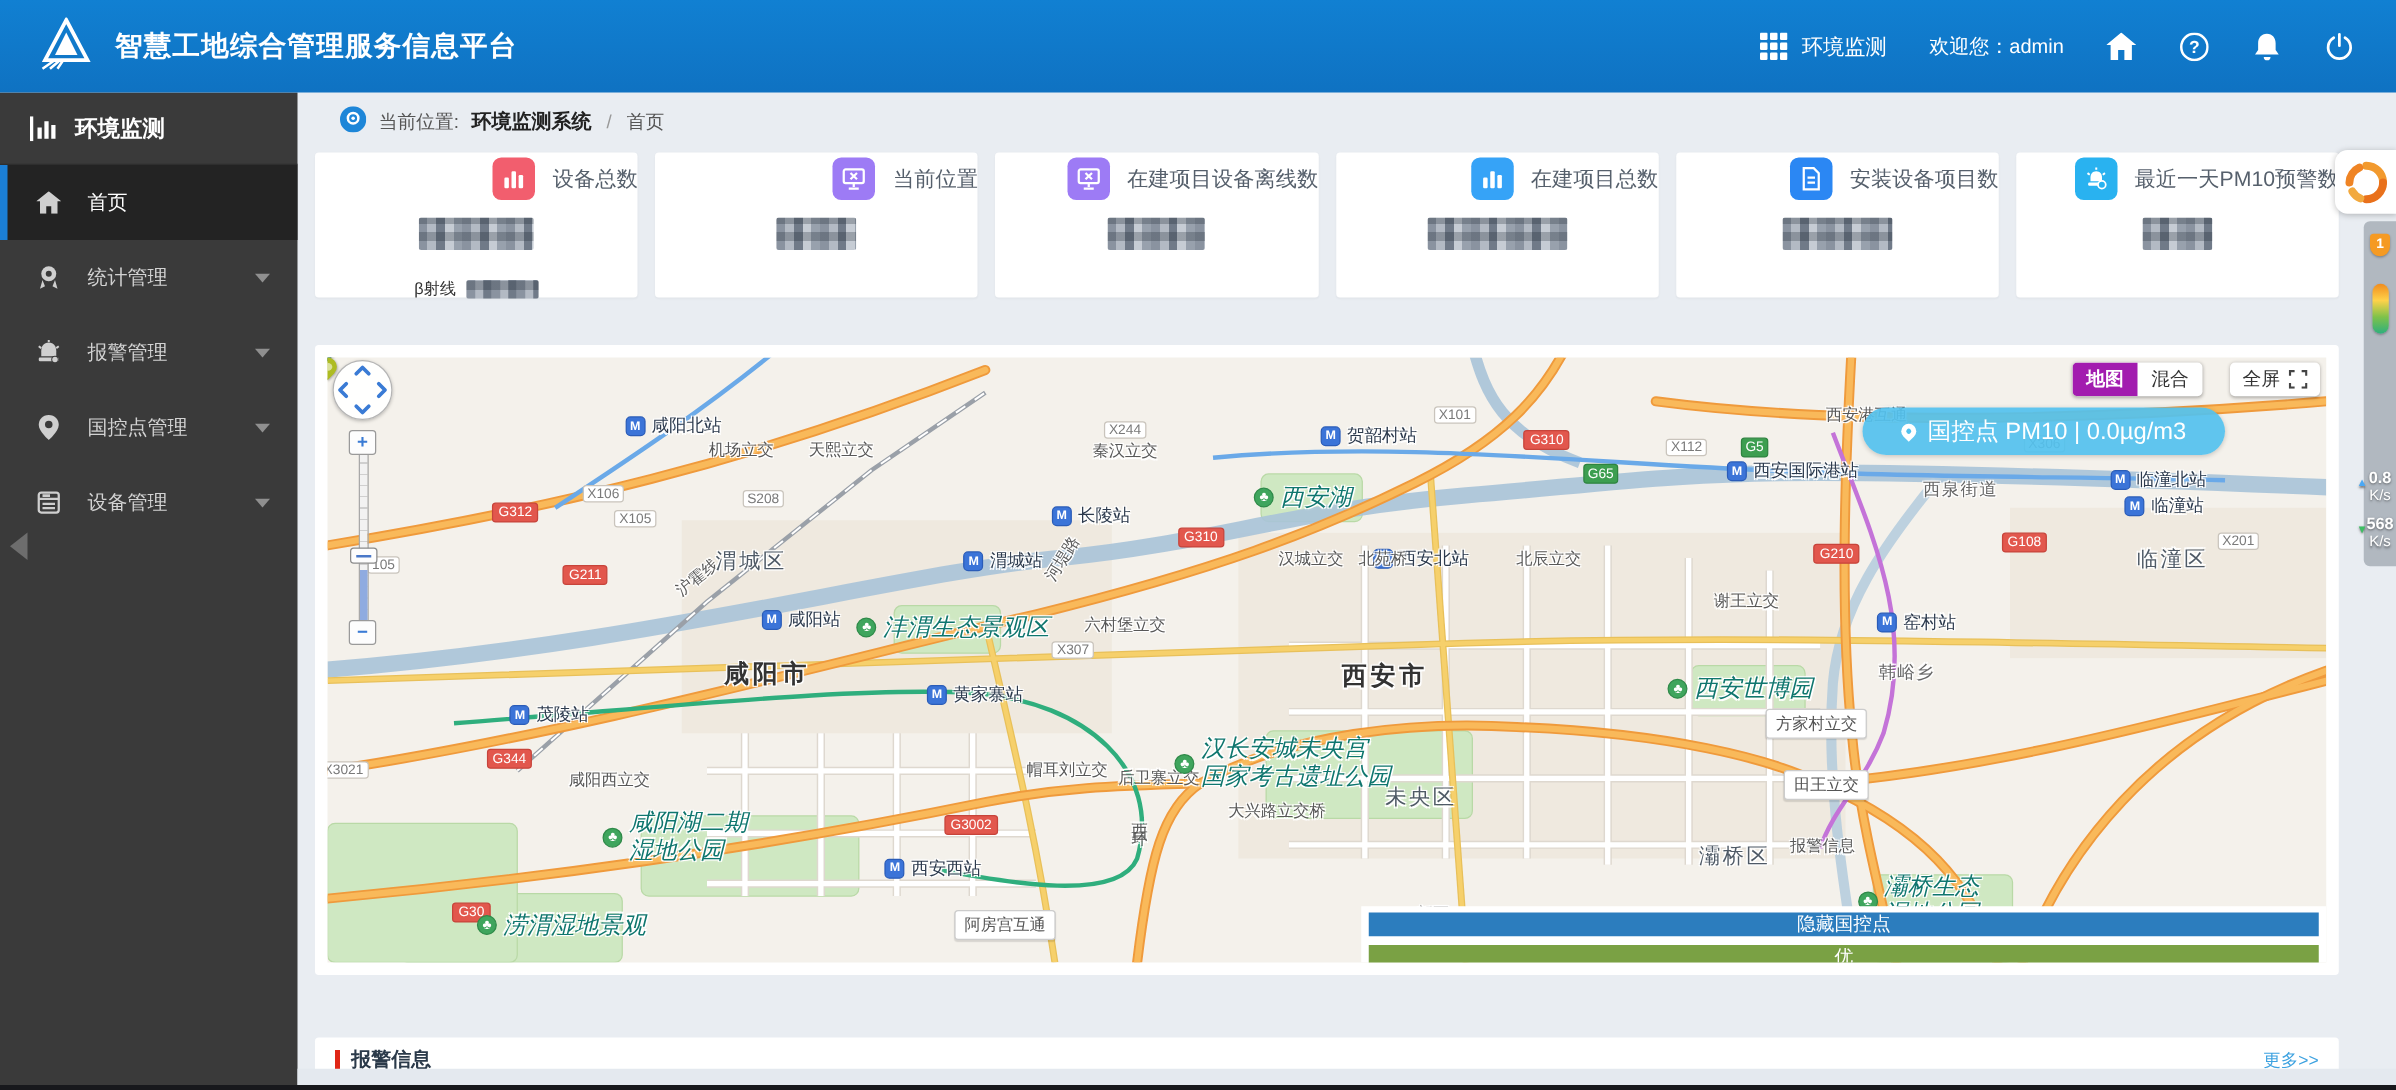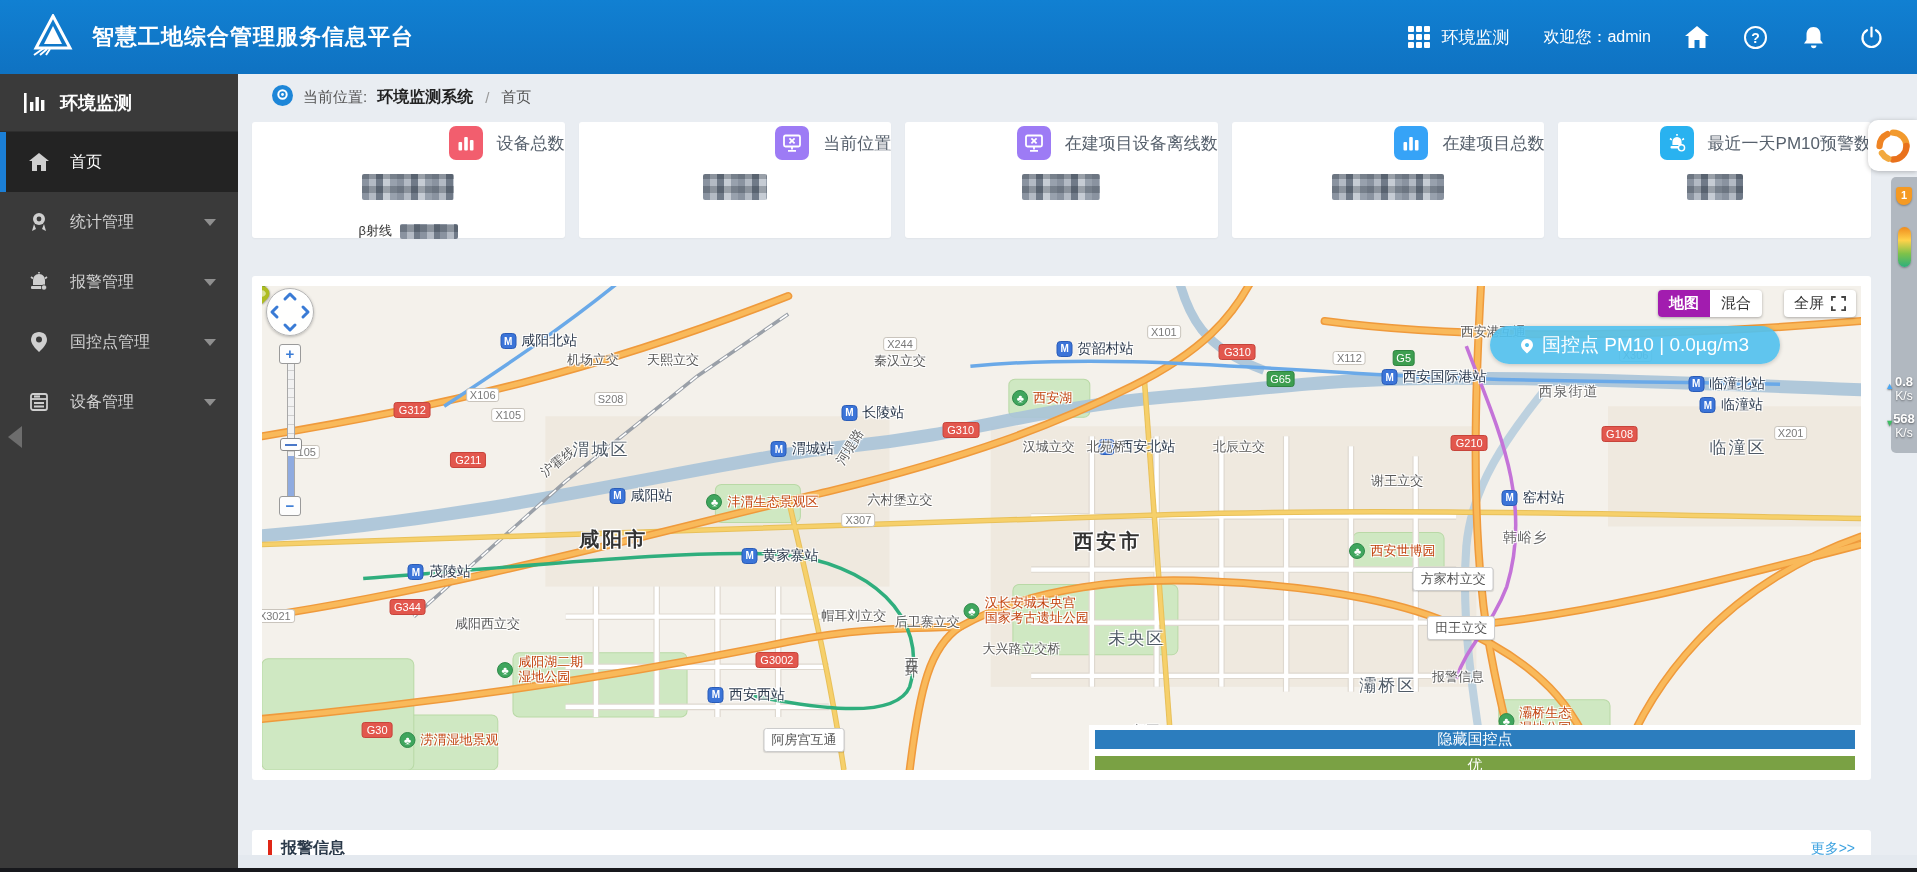--- a/index.html
+++ b/index.html
@@ -58,21 +58,21 @@
   .k-road { font-size:13px; color:#585858; }
   .k-roadv { font-size:13px; color:#585858; writing-mode:vertical-rl; letter-spacing:3px; }
   .k-gb { background:#e2574d; border:1px solid #c7443b; color:#fff; font-size:11px; padding:1px 4px; border-radius:3px; }
   .k-xb { background:#fff; border:1px solid #c9c4bc; color:#7a7a7a; font-size:11px; padding:0 3px; border-radius:3px; }
   .k-eb { background:#3d9e50; border:1px solid #2f8440; color:#fff; font-size:11px; padding:1px 3px; border-radius:3px; }
   .k-wbox { background:#fff; border:1px solid #ccc; border-radius:3px; padding:2px 7px; font-size:13px; color:#555; box-shadow:0 1px 1px rgba(0,0,0,.12); }
   .k-metro, .k-park, .k-park2 { display:flex; align-items:center; gap:5px; }
   .m-ico { width:16px; height:16px; background:#3b74d8; border:1px solid #2a5cb8; border-radius:4px; color:#fff; font-size:10px; font-weight:bold; display:inline-flex; align-items:center; justify-content:center; }
   .k-metro span.t { font-size:14px; color:#2c3a4d; }
   .p-ico { width:16px; height:16px; background:#3fa55d; border:1px solid #2f8a49; border-radius:50%; color:#fff; font-size:11px; display:inline-flex; align-items:center; justify-content:center; }
-  .k-park span.t, .k-park2 span.t { font-size:13px; color:#c2410c; }
+  .k-park span.t, .k-park2 span.t { font-size:19px; color:#0f766e;font-style:italic; }
   .k-park2 span.t { white-space:pre; text-align:left; line-height:1.15; }
   .pin { width:15px; height:15px; border-radius:50% 50% 50% 0; transform:translate(-50%,-100%) rotate(-45deg); box-shadow:0 1px 2px rgba(0,0,0,.3); }
   .pin::after { content:""; position:absolute; left:4.5px; top:4.5px; width:6px; height:6px; border-radius:50%; background:rgba(255,255,255,.55); }
   .pin.yellow { background:#aebc22; }
   .pin.green { background:#1d7a3f; }
 
   
   .compass { position:absolute; left:4px; top:2px; width:48px; height:48px; border-radius:50%; background:rgba(255,255,255,.95); border:1px solid #b5b5b5; box-shadow:0 1px 3px rgba(0,0,0,.25); z-index:6; cursor:pointer; }
   .zoomslider { position:absolute; left:17px; top:58px; width:24px; z-index:6; }
   .zs-btn { width:22px; height:20px; background:#fdfdfd; border:1px solid #9a9a9a; border-radius:3px; color:#3a7bd5; font-weight:bold; font-size:15px; text-align:center; line-height:18px; cursor:pointer; }
@@ -305,20 +305,31 @@
               <rect x="2.5" y="9" width="3.6" height="8.5" rx="1"></rect>
               <rect x="8.2" y="4" width="3.6" height="13.5" rx="1"></rect>
               <rect x="13.9" y="7" width="3.6" height="10.5" rx="1"></rect>
             </svg>
           </span>
           <span class="card-title">在建项目总数</span>
         </div><div class="card-value">
           <span class="mosaic" style="width: 112px;"></span>
         </div></div>
       <div class="card"><div class="card-head">
+          <span class="card-ico" style="background: rgb(43, 135, 243);">
+            <svg width="20" height="20" viewBox="0 0 20 20" fill="none" stroke="#fff" stroke-width="1.8">
+              <path d="M4 1.5 H12 L16 5.5 V18.5 H4 Z"></path>
+              <path d="M7 9 h6 M7 13 h6"></path>
+            </svg>
+          </span>
+          <span class="card-title">安装设备项目数</span>
+        </div><div class="card-value">
+          <span class="mosaic" style="width: 88px;"></span>
+        </div></div>
+      <div class="card"><div class="card-head">
           <span class="card-ico" style="background: rgb(41, 178, 240);">
             <svg width="20" height="20" viewBox="0 0 20 20" fill="#fff">
               <path d="M10 4 C7 4 5.4 6.2 5.4 9 L5.4 12 L14.6 12 L14.6 9 C14.6 6.2 13 4 10 4 Z"></path>
               <rect x="3.5" y="13" width="13" height="2.6" rx="1"></rect>
               <path d="M3 5.5 L4.8 6.8 M17 5.5 L15.2 6.8 M10 1 L10 2.8" stroke="#fff" stroke-width="1.6"></path>
               <circle cx="14.5" cy="14.8" r="3.1" fill="#29b2f0" stroke="#fff" stroke-width="1.4"></circle>
             </svg>
           </span>
           <span class="card-title">最近一天PM10预警数</span>
         </div><div class="card-value">

